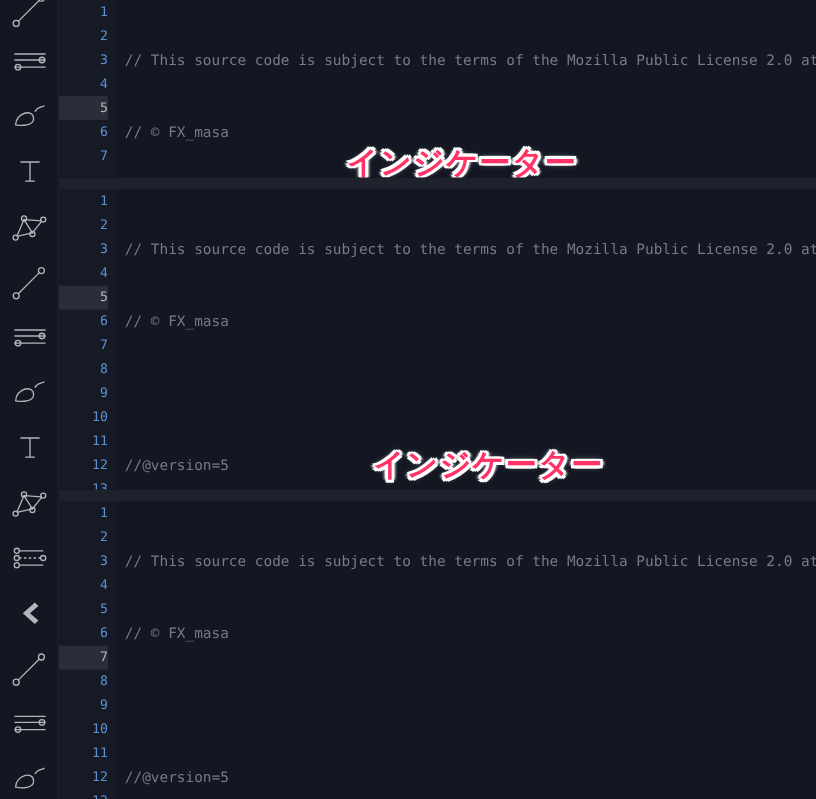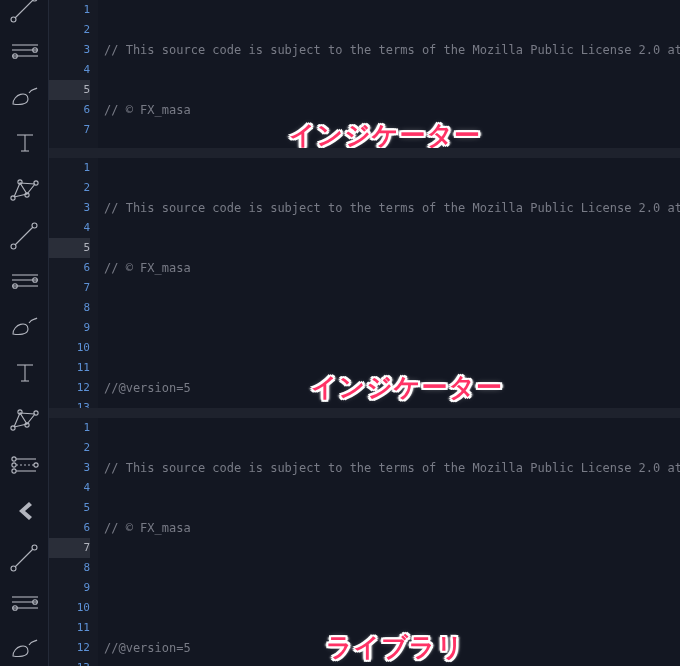--- a/index.html
+++ b/index.html
@@ -335,16 +335,15 @@
         
         
         
         
         
         
         
         
       </div>
     </div>
-    <div class="jp-label" style="left:277px;top:222px;">ライブラリ</div>
   </div>
 
 </div>
 
 </body></html>

